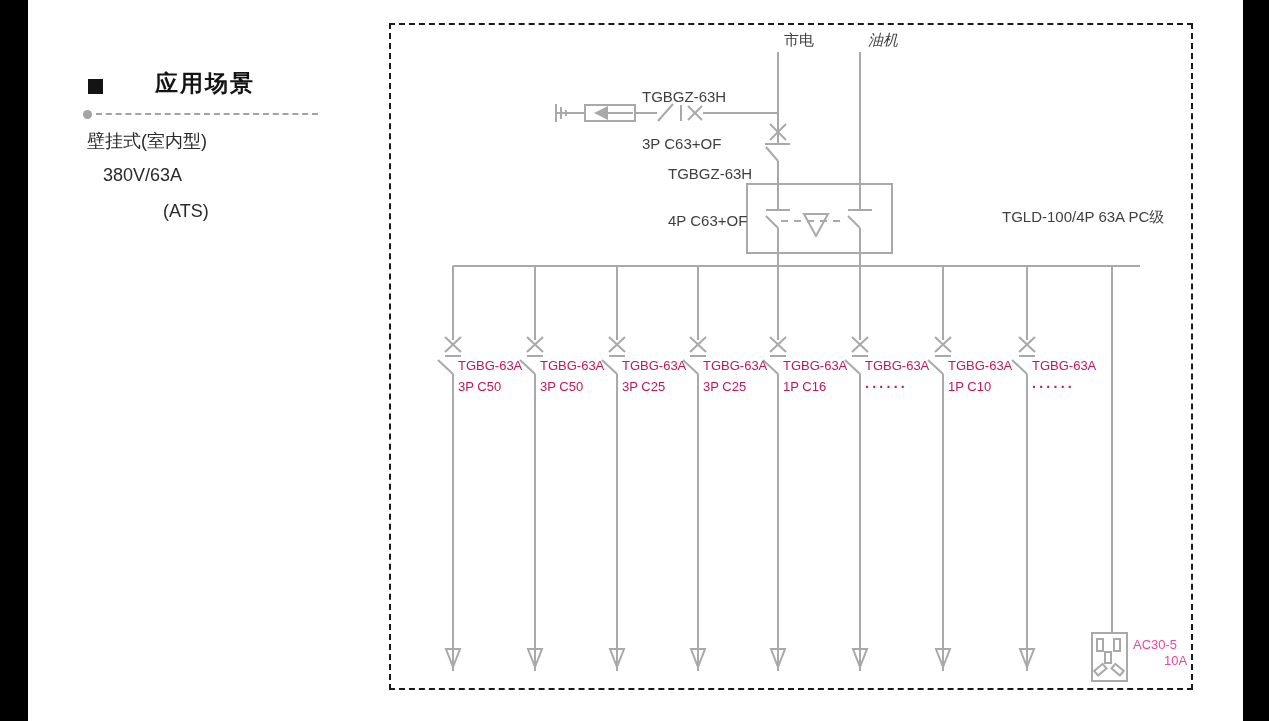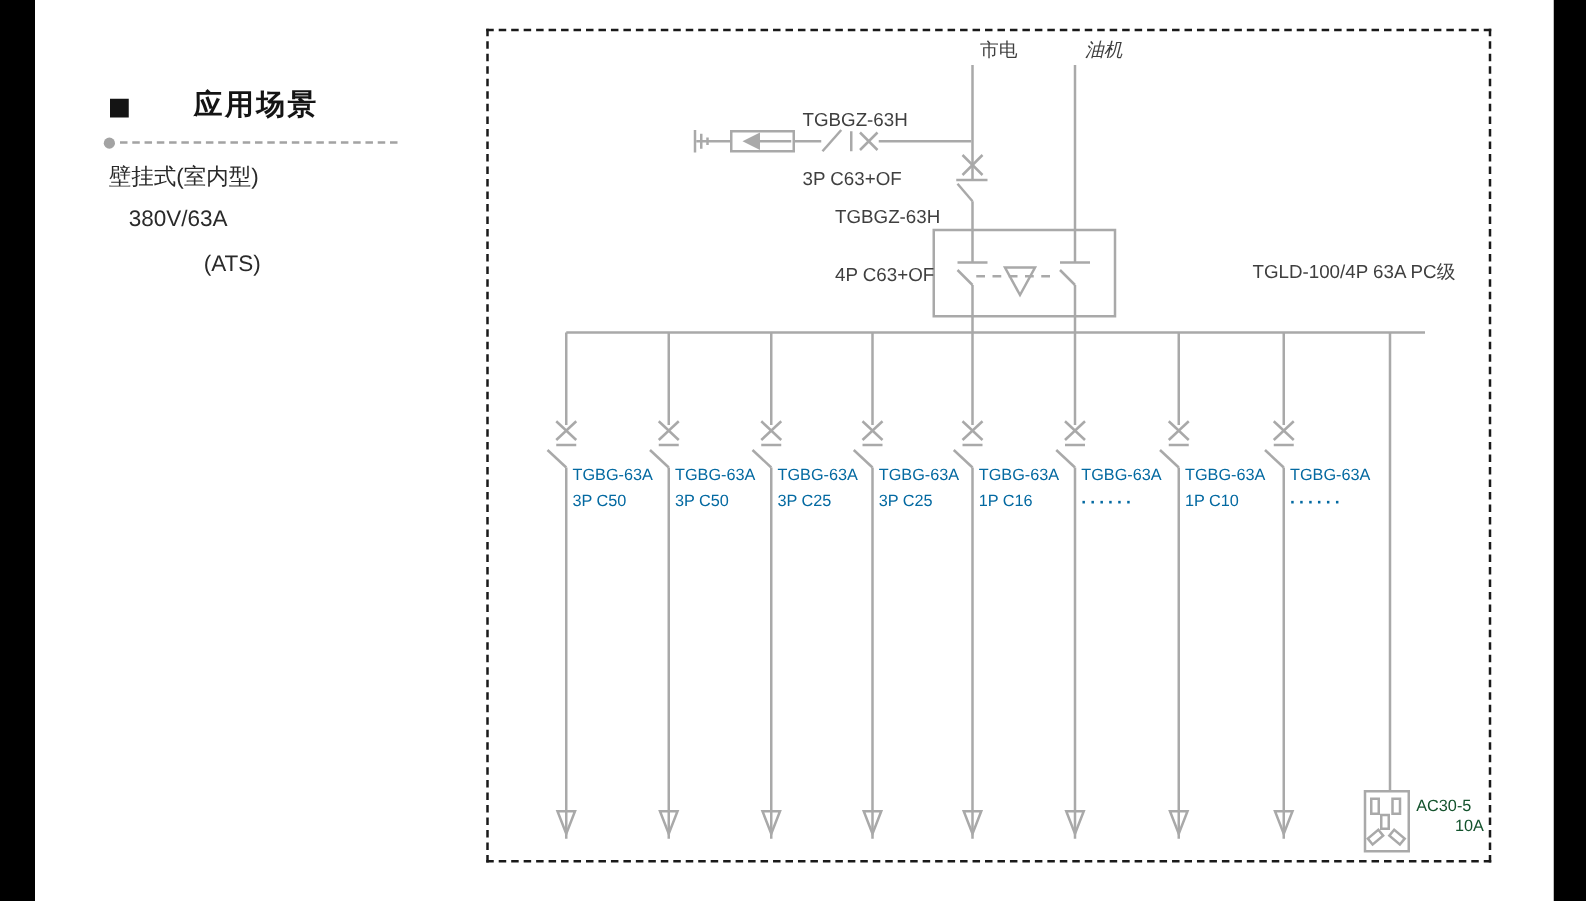--- a/index.html
+++ b/index.html
@@ -27,25 +27,25 @@
 
   .dlabel { position:absolute; color:#3f3f3f; font-size:15px; white-space:nowrap; }
   .src-label { width:44px; text-align:center; top:31px;margin-left:21px; }
   #mains-label { left:756px; }
   #gen-label   { left:840px;font-style:italic; }
   .two-line div { line-height:17px;margin-top:30px; }
   #spd-breaker-label  { left:642px; top:58px; }
   #main-breaker-label { left:668px; top:135px; }
   #ats-label { left:1002px; top:208px;text-align:right; }
 
-  .branch-label { position:absolute; top:372px; color:#0369a1; font-size:13px; white-space:nowrap; }
+  .branch-label { position:absolute; top:358px; color:#be185d; font-size:13px; white-space:nowrap; }
   .branch-label .b-model { height:21px; }
   .branch-label .b-spec.dots { font-weight:700; letter-spacing:2.5px; font-size:14px; }
 
-  .socket-label { position:absolute; color:#14532d; font-size:13px; }
+  .socket-label { position:absolute; color:#ec4899; font-size:13px; }
   #socket-model { left:1133px; top:637px; }
   #socket-rating { left:1164px; top:653px; }
 </style>
 </head>
 <body>
 
 <div class="band" id="band-left"></div>
 <div class="band" id="band-right"></div>
 
 <div class="bullet"></div>

